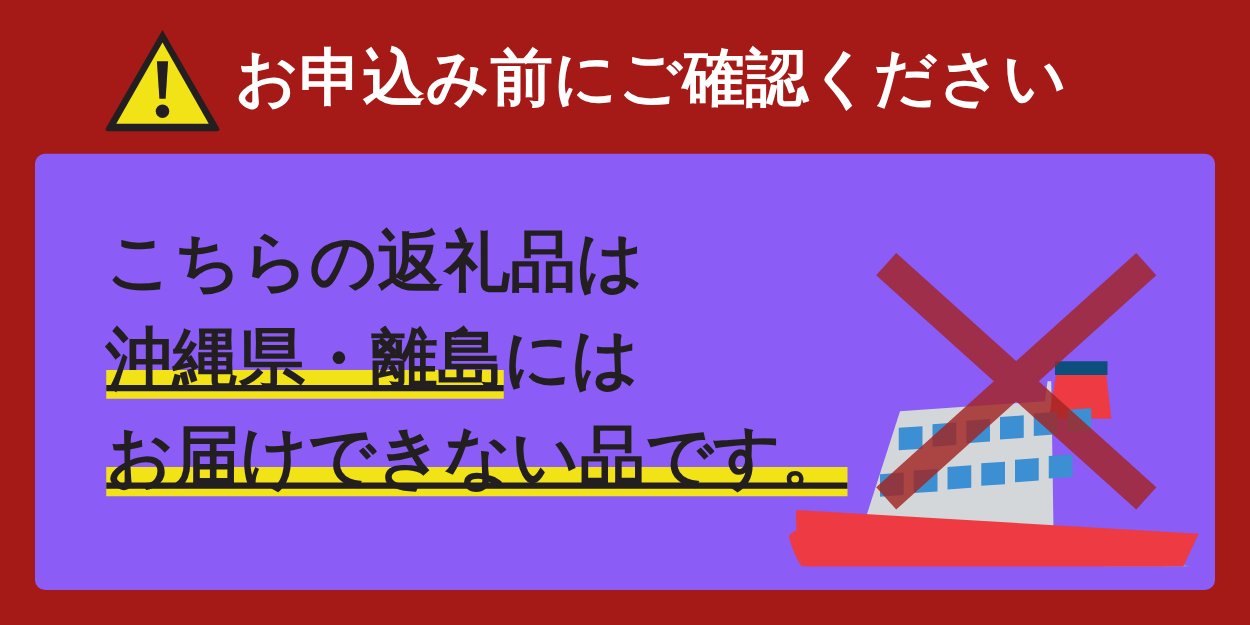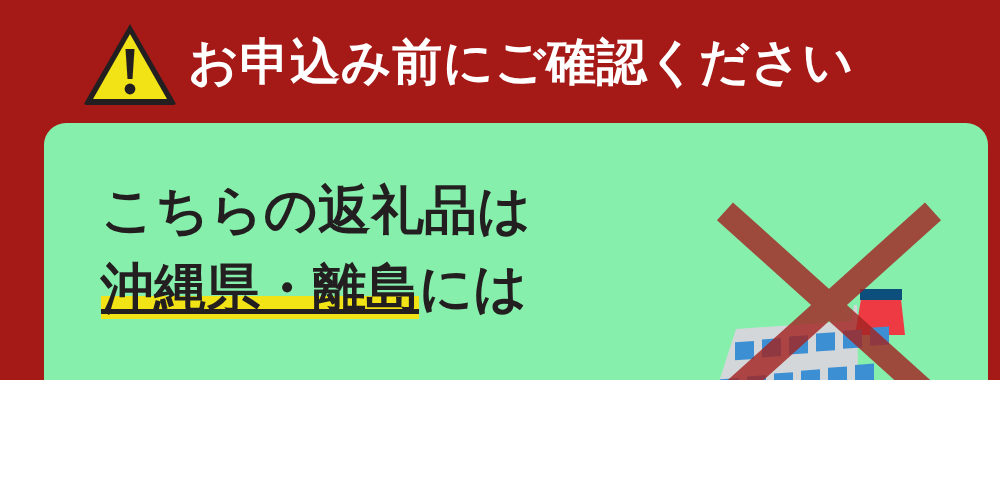--- a/index.html
+++ b/index.html
@@ -3,21 +3,21 @@
 <meta charset="utf-8">
 <style>
   html, body {
     margin: 0;
     padding: 0;
     background: #ffffff;
   }
   #screen {
     position: relative;
     width: 1000px;
-    height: 380px;
+    height: 500px;
     background: #a51916;
     overflow: hidden;
     font-family: "Liberation Sans", "DejaVu Sans", sans-serif;
   }
 
   
   #header {
     position: absolute;
     left: 0;
     top: 0;
@@ -44,23 +44,22 @@
     white-space: nowrap;
   }
 
   
   #card {
     position: absolute;
     left: 28px;
     top: 123px;
     width: 944px;
     height: 349px;
-    background: #86efac;
-    border-radius: 22px;
-    margin-left: 16px;
+    background: #8b5cf6;
+    border-radius: 8px;
   }
 
   
   #body-text {
     position: absolute;
     left: 57px;
     top: 48px;
     width: 520px;
   }
   .text-line {
@@ -121,20 +120,23 @@
     <div id="body-text">
 
       <div class="text-line">
         <span class="seg">こちらの返礼品は</span>
       </div>
 
       <div class="text-line">
         <span class="hl">沖縄県・離島</span><span class="seg">には</span>
       </div>
 
+      <div class="text-line">
+        <span class="hl">お届けできない品です。</span>
+      </div>
 
     </div>
 
     <div id="ship-illustration">
       <svg viewBox="0 0 350 300" width="350" height="300" xmlns="http://www.w3.org/2000/svg">
 
         <g>
           <path d="M22 340 L22 330 Q60 300 120 302 Q190 305 250 296
                    Q300 289 340 300 L345 345 Z" fill="none"></path>
           <path d="M18 328 Q75 300 150 306 Q215 311 262 300

